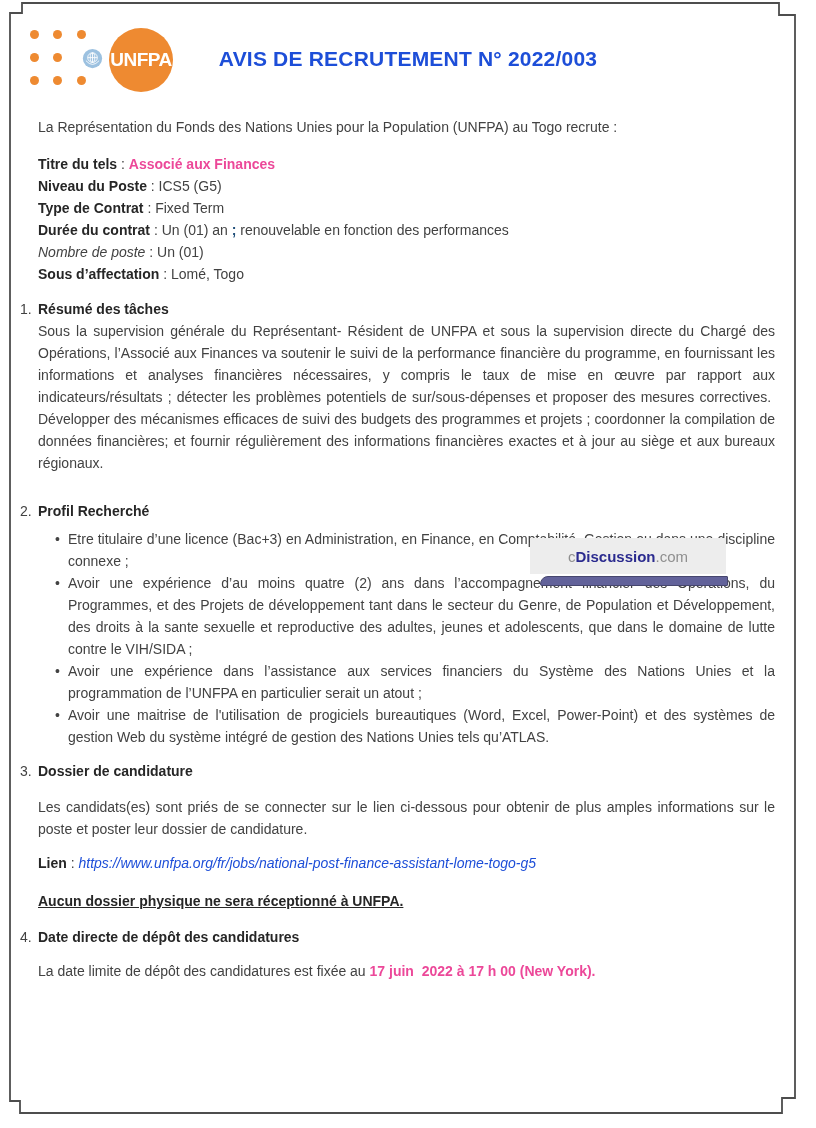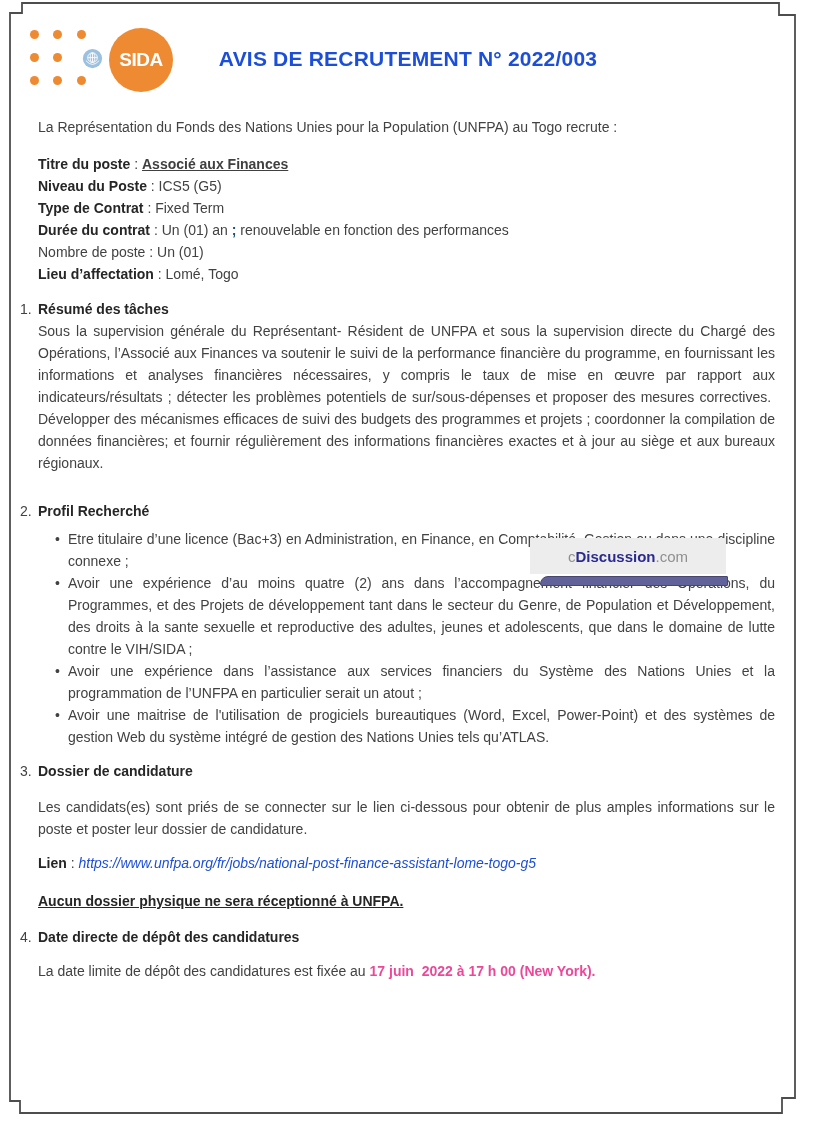--- a/index.html
+++ b/index.html
@@ -14,22 +14,22 @@
               background:#EE8A31;display:flex;align-items:center;justify-content:center;}
   .big-circle span{color:#fff;font-weight:bold;font-size:19px;letter-spacing:-0.5px;}
   .title{position:absolute;left:0;top:47px;width:100%;text-align:center;
          font-size:21px;font-weight:bold;color:#1d4ed8;letter-spacing:0.2px;z-index:1;}
   
   .content{position:absolute;left:38px;top:116px;width:737px;font-size:14px;line-height:22px;z-index:1;}
   .intro{margin:0 0 15px 0;}
   .fields{margin:0 0 13px 0;}
   .field{line-height:22px;}
   .lbl{font-weight:bold;color:#262626;}
-  .lbl-normal{font-weight:normal;color:#424242;}
-  .val-blue{font-weight:bold;color:#404040;text-decoration:underline;}
+  .lbl-normal{font-weight:normal;color:#424242;font-style:italic;}
+  .val-blue{font-weight:bold;color:#ec4899;}
   .semi{font-weight:bold;color:#1F4E79;}
   .sec{margin:0;}
   .sec-head{margin-left:-18px;line-height:22px;}
   .sec-head .num{display:inline-block;width:18px;color:#424242;}
   .sec-head .h{font-weight:bold;color:#262626;}
   .sec-body{margin:0;text-align:justify;}
   .sec-resume{margin-bottom:26px;}
   .bullets{margin:6px 0 0 0;padding:0;list-style:none;}
   .bullets li{position:relative;padding-left:30px;text-align:justify;}
   .bullets .marker{position:absolute;left:17px;top:0;}
@@ -74,48 +74,48 @@
         <g stroke="#ffffff" stroke-width="1" fill="none">
           <circle cx="12" cy="11" r="5.5"></circle>
           <line x1="6.5" y1="11" x2="17.5" y2="11"></line>
           <line x1="12" y1="5.5" x2="12" y2="16.5"></line>
           <ellipse cx="12" cy="11" rx="2.6" ry="5.5"></ellipse>
           <path d="M4.5 14.5 q7.5 8.5 15 0"></path>
         </g>
       </svg>
     </span>
     <div class="big-circle">
-      <span>SIDA</span>
+      <span>UNFPA</span>
     </div>
   </div>
 
   <div class="title">AVIS DE RECRUTEMENT N° 2022/003</div>
 
   <div class="content">
 
     <p class="intro">La Représentation du Fonds des Nations Unies pour la Population (UNFPA) au Togo recrute :</p>
 
     <div class="fields">
       <div class="field">
-        <span class="lbl">Titre du poste</span><span class="sep"> : </span><span class="val-blue">Associé aux Finances</span>
+        <span class="lbl">Titre du tels</span><span class="sep"> : </span><span class="val-blue">Associé aux Finances</span>
       </div>
       <div class="field">
         <span class="lbl">Niveau du Poste</span><span class="sep"> : </span><span>ICS5 (G5)</span>
       </div>
       <div class="field">
         <span class="lbl">Type de Contrat</span><span class="sep"> : </span><span>Fixed Term</span>
       </div>
       <div class="field">
         <span class="lbl">Durée du contrat</span><span class="sep"> : </span><span>Un (01) an </span><span class="semi">;</span><span> renouvelable en fonction des performances</span>
       </div>
       <div class="field">
         <span class="lbl-normal">Nombre de poste</span><span class="sep"> : </span><span>Un (01)</span>
       </div>
       <div class="field">
-        <span class="lbl">Lieu d’affectation</span><span class="sep"> : </span><span>Lomé, Togo</span>
+        <span class="lbl">Sous d’affectation</span><span class="sep"> : </span><span>Lomé, Togo</span>
       </div>
     </div>
 
     <div class="sec sec-resume">
       <div class="sec-head">
         <span class="num">1.</span><span class="h">Résumé des tâches</span>
       </div>
       <p class="sec-body">Sous la supervision générale du Représentant- Résident de UNFPA et sous la supervision directe du Chargé des Opérations, l’Associé aux Finances va soutenir le suivi de la performance financière du programme, en fournissant les informations et analyses financières nécessaires, y compris le taux de mise en œuvre par rapport aux indicateurs/résultats ; détecter les problèmes potentiels de sur/sous-dépenses et proposer des mesures correctives.&nbsp; Développer des mécanismes efficaces de suivi des budgets des programmes et projets ; coordonner la compilation de données financières; et fournir régulièrement des informations financières exactes et à jour au siège et aux bureaux régionaux.</p>
     </div>
 

